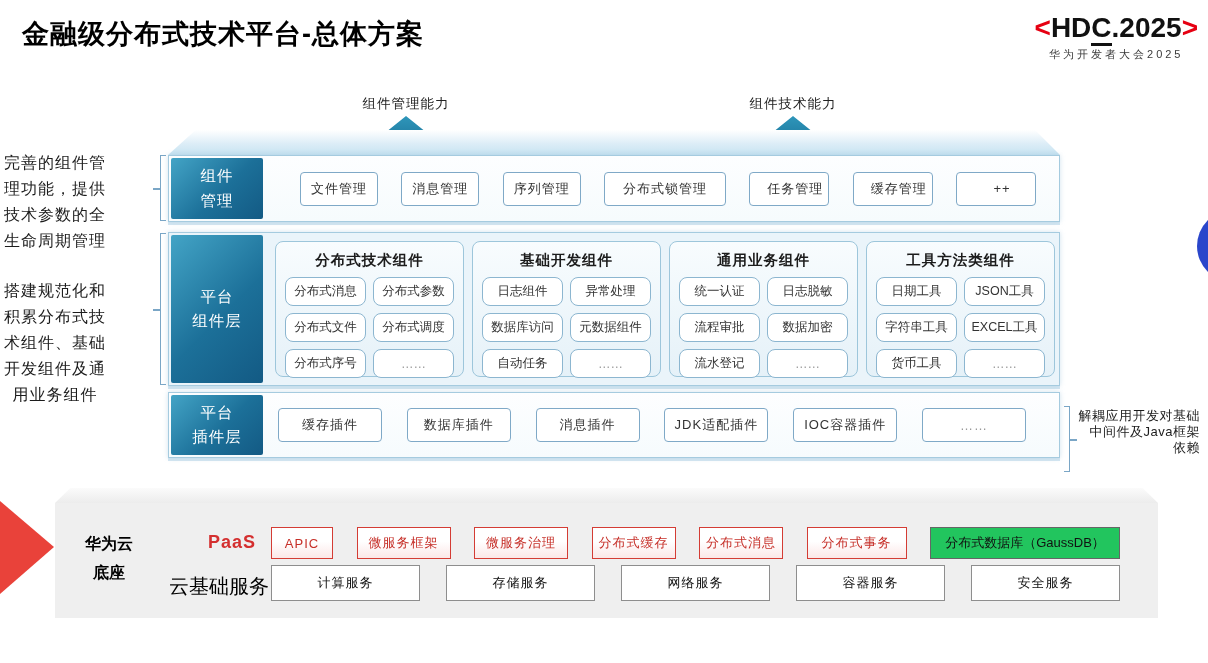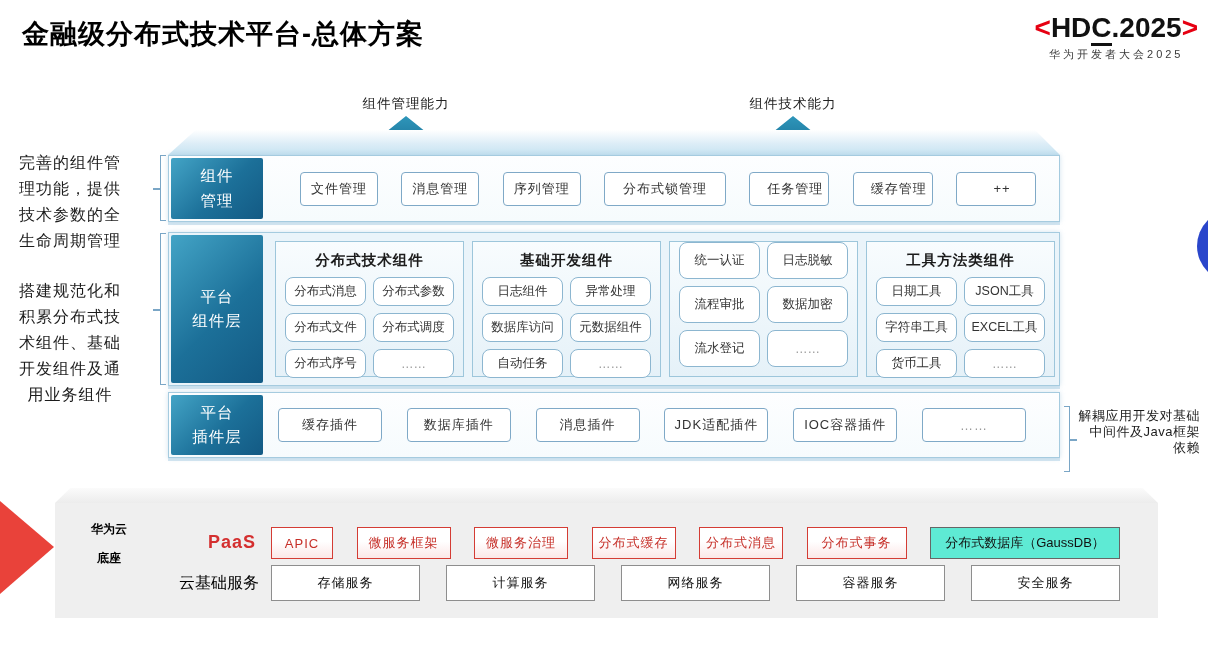--- a/index.html
+++ b/index.html
@@ -17,21 +17,21 @@
   .logo-line .c-ul { color:#111; border-bottom:3px solid #111; padding-bottom:0; }
   .logo-sub { margin-top:3px; font-size:11px; letter-spacing:3px; color:#3a3a3a; }
   
   .cap { position:absolute; width:140px; text-align:center; }
   .cap-label { font-size:13.5px; color:#222; letter-spacing:1px; }
   .cap-arrow { width:46px; height:40px; margin:3px auto 0;
     background:linear-gradient(180deg,#2e96ba,#17688f);
     clip-path:polygon(50% 0,100% 46%,71% 46%,71% 100%,29% 100%,29% 46%,0 46%); }
   
   .note { position:absolute; font-size:16px; letter-spacing:1px; line-height:26px; color:#1c1c1c; text-align:center; }
-  .note-l { left:17px; width:106px; }
+  .note-l { left:2px; width:106px; }
   .rnote { position:absolute; left:1078px; top:408px; width:122px; font-size:13px; letter-spacing:.5px; line-height:16px; color:#1c1c1c; text-align:right; }
   
   .plat-top { position:absolute; left:168px; top:130px; width:892px; height:25px;
     background:linear-gradient(180deg,#ffffff 0%,#dcedf7 55%,#c7e3f1 100%);
     clip-path:polygon(3.1% 0,97.2% 0,100% 100%,0 100%); }
   .gray-top { position:absolute; left:55px; top:488px; width:1103px; height:15px;
     background:linear-gradient(180deg,#fbfbfb,#ececec);
     clip-path:polygon(1.4% 0,98.6% 0,100% 100%,0 100%); }
   
   .layer { position:absolute; left:168px; width:892px; display:flex;
@@ -45,52 +45,52 @@
     color:#fff; display:flex; align-items:center; justify-content:center;
     text-align:center; font-size:15.5px; line-height:1.55; letter-spacing:1px; white-space:pre-line; }
   .row-content { flex:1; display:flex; align-items:center; justify-content:space-between; }
   .layer-1 .row-content { padding:0 23px 0 35px; }
   .layer-3 .row-content { padding:0 33px 0 13px; }
   .chip { border:1px solid #7fa9c7; border-radius:4px; background:#fff; color:#333;
     font-size:13px; height:34px; display:flex; align-items:center; justify-content:center; letter-spacing:1px; }
   .w78{width:78px;} .w80{width:80px;padding-left:12px;} .w104{width:104px;} .w120{width:122px;}
   
   .groups { flex:1; display:flex; gap:8px; padding:8px 4px 8px 10px; }
-  .group { flex:1; border:1px solid #9dc6db; border-radius:0;
+  .group { flex:1; border:1px solid #9dc6db; border-radius:8px;
     background:linear-gradient(180deg,#f8fcfe,#e5f1f8); display:flex; flex-direction:column; }
   .group-title { text-align:center; font-weight:bold; font-size:14.5px; color:#1c1c1c; padding:9px 0 7px; letter-spacing:1px; }
   .group-grid { display:grid; grid-template-columns:1fr 1fr; gap:7px; padding:0 9px 9px; flex:1; }
   .gcell { border:1px solid #8cb6d0; border-radius:8px; background:#fff; color:#333;
     font-size:12.5px; display:flex; align-items:center; justify-content:center; min-height:29px; }
   .dots { color:#999; }
   
   .brk { position:absolute; width:6px; border:1.5px solid #7aa6c6; }
   .brk-l { left:160px; border-right:none; }
   .brk-l::before { content:''; position:absolute; left:-8px; top:50%; width:8px; height:1.5px; background:#7aa6c6; }
   .brk-r { left:1064px; border-left:none; }
   .brk-r::after { content:''; position:absolute; right:-8px; top:50%; width:8px; height:1.5px; background:#7aa6c6; }
   .brk1 { top:155px; height:66px; }
   .brk2 { top:233px; height:152px; }
   .brk3 { top:406px; height:66px; }
   
   .blue-circle { position:absolute; left:1197px; top:210px; width:72px; height:72px; border-radius:50%; background:#2a46cb; }
   .red-wedge { position:absolute; left:0; top:501px; }
   
   .panel { position:absolute; left:55px; top:503px; width:1103px; height:115px; background:#efefef; }
-  .hw-label { position:absolute; left:18px; top:12px; width:72px; text-align:center;
-    font-size:12px; font-weight:bold; line-height:29px; color:#000; white-space:pre-line; }
+  .hw-label { position:absolute; left:18px; top:26px; width:72px; text-align:center;
+    font-size:16px; font-weight:bold; line-height:29px; color:#000; white-space:pre-line; }
   .paas-label { position:absolute; left:138px; top:29px; width:78px; text-align:center;
     font-size:18px; font-weight:bold; color:#d42f2f; letter-spacing:1px; }
-  .cloud-label { position:absolute; left:112px; top:70px; width:104px; text-align:center; font-size:16px; color:#000; }
+  .cloud-label { position:absolute; left:112px; top:70px; width:104px; text-align:center; font-size:20px; color:#000; }
   .paas-row { position:absolute; left:216px; right:38px; top:24px; height:32px; display:flex; justify-content:space-between; align-items:stretch; }
   .cloud-row { position:absolute; left:216px; right:38px; top:62px; height:36px; display:flex; gap:26px; }
   .rchip { border:1px solid #d43c34; color:#c62f28; background:linear-gradient(180deg,#ffffff 45%,#fbe7e6);
     font-size:13px; display:flex; align-items:center; justify-content:center; letter-spacing:1px; }
   .rw62{width:62px;} .rw94{width:94px;} .rw100{width:100px;} .rw108{width:84px;}
-  .dbchip { width:190px; border:1px solid #666; background:#5eead4; color:#111;
+  .dbchip { width:190px; border:1px solid #666; background:#22c55e; color:#111;
     font-size:13px; display:flex; align-items:center; justify-content:center; }
   .cchip { flex:1; border:1px solid #8e8e8e; background:#fff; color:#111;
     font-size:13px; display:flex; align-items:center; justify-content:center; letter-spacing:1px; }
 </style>
 </head>
 <body>
 
 <div class="canvas">
 
   <div class="title">金融级分布式技术平台-总体方案</div>
@@ -147,20 +147,21 @@
         <div class="group-grid">
           <div class="gcell">日志组件</div>
           <div class="gcell">异常处理</div>
           <div class="gcell">数据库访问</div>
           <div class="gcell">元数据组件</div>
           <div class="gcell">自动任务</div>
           <div class="gcell dots">……</div>
         </div>
       </div>
       <div class="group">
+        <div class="group-title">通用业务组件</div>
         <div class="group-grid">
           <div class="gcell">统一认证</div>
           <div class="gcell">日志脱敏</div>
           <div class="gcell">流程审批</div>
           <div class="gcell">数据加密</div>
           <div class="gcell">流水登记</div>
           <div class="gcell dots">……</div>
         </div>
       </div>
       <div class="group">
@@ -210,21 +211,21 @@
       <div class="rchip rw62">APIC</div>
       <div class="rchip rw94">微服务框架</div>
       <div class="rchip rw94">微服务治理</div>
       <div class="rchip rw108">分布式缓存</div>
       <div class="rchip rw108">分布式消息</div>
       <div class="rchip rw100">分布式事务</div>
       <div class="dbchip">分布式数据库（GaussDB）</div>
     </div>
     <div class="cloud-label">云基础服务</div>
     <div class="cloud-row">
+      <div class="cchip">计算服务</div>
       <div class="cchip">存储服务</div>
-      <div class="cchip">计算服务</div>
       <div class="cchip">网络服务</div>
       <div class="cchip">容器服务</div>
       <div class="cchip">安全服务</div>
     </div>
   </div>
 
 </div>
 
 </body></html>

